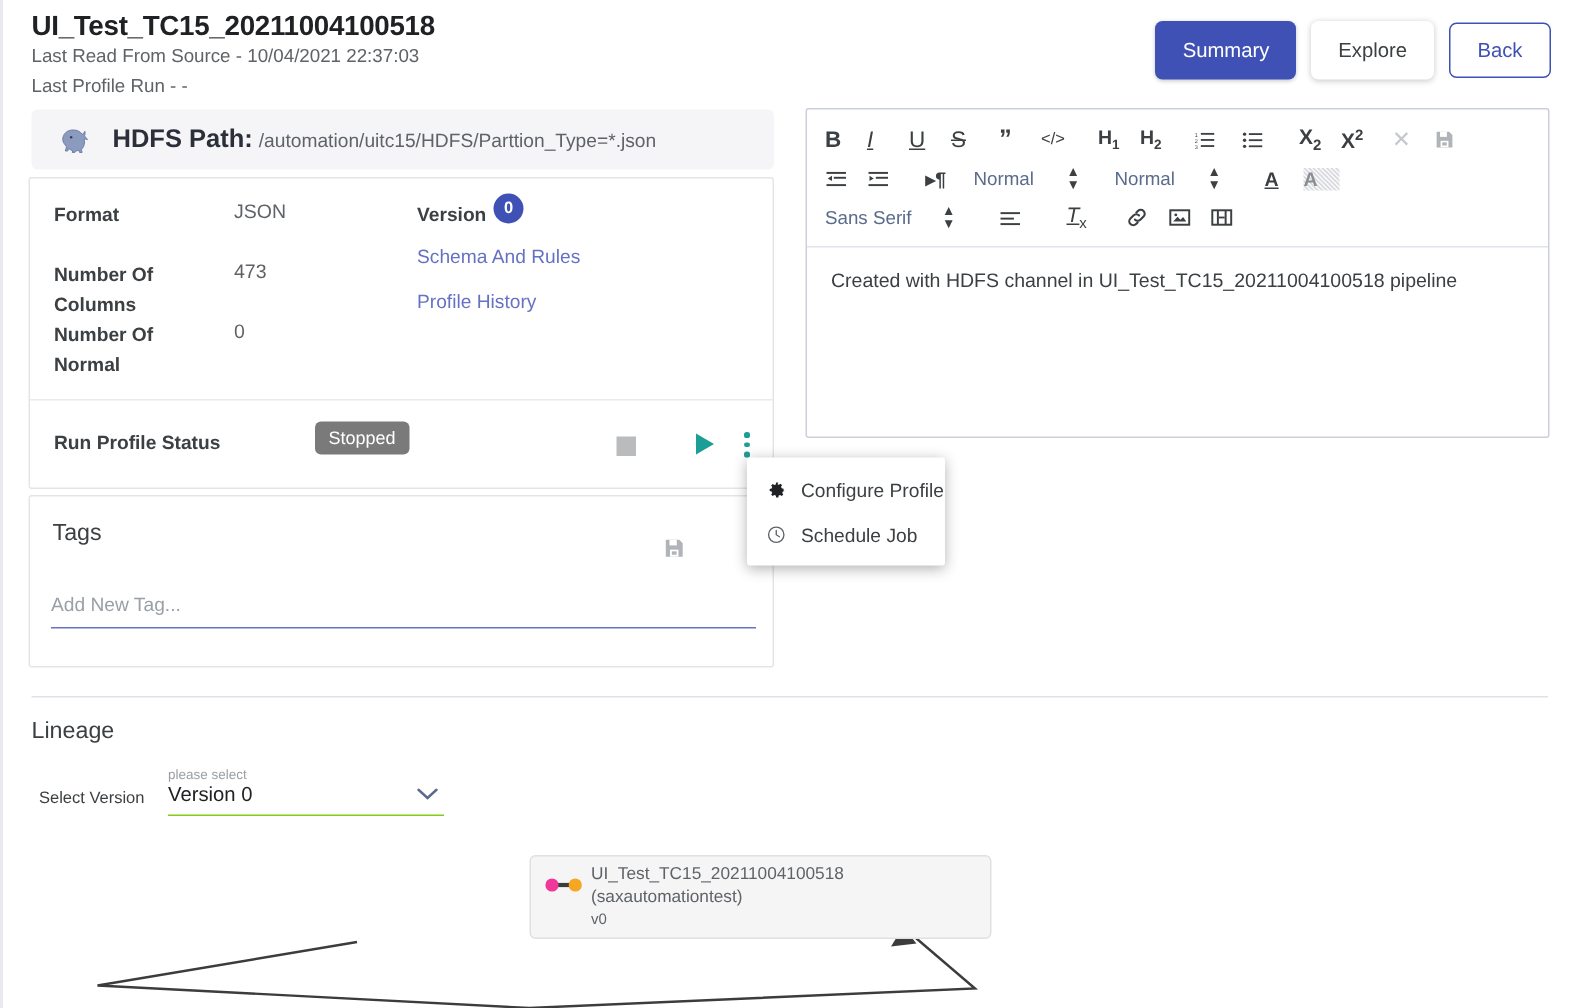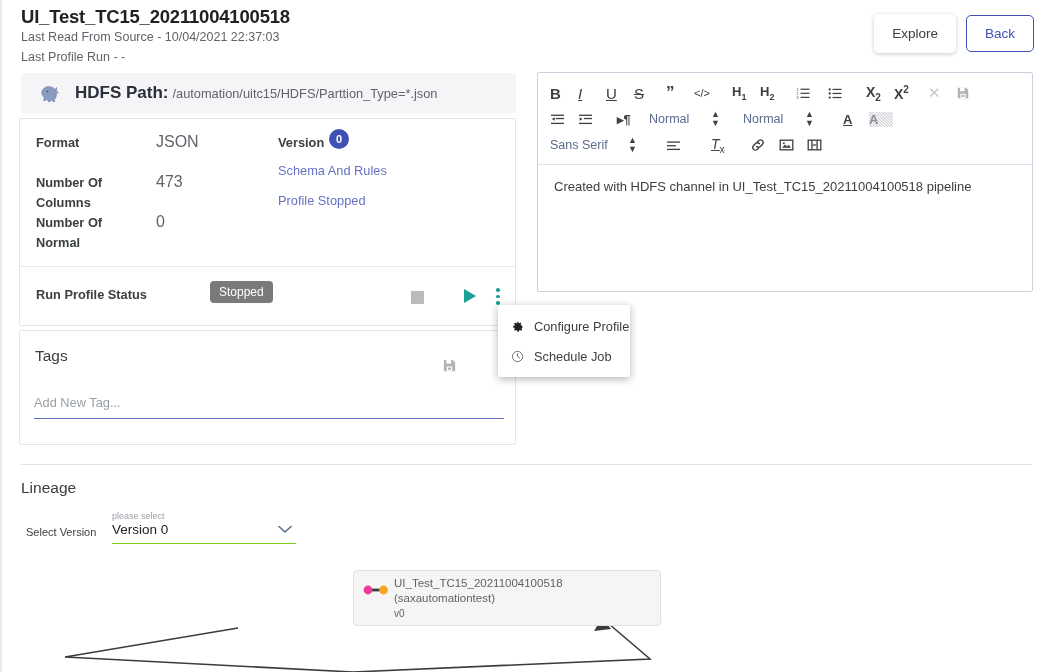--- a/index.html
+++ b/index.html
@@ -48,21 +48,21 @@
   .path-label { margin-left: 14px; font-size: 17px; font-weight: bold; color: #2a2f3a; }
   .path-val { font-size: 12.8px; color: #5f6368; margin-left: 4px; }
 
   
   .card {
     position: absolute; left: 17px; top: 118px; width: 497px;
     background: #fff; border: 1px solid #e3e5e9; border-radius: 2px;
   }
   .card-top { position: relative; height: 148px; border-bottom: 1px solid #e8eaf0; }
   .lbl { position: absolute; font-size: 12.8px; font-weight: bold; color: #3c4043; width: 100px; line-height: 20px; }
-  .val { position: absolute; font-size: 16px; color: #5f6368; }
+  .val { position: absolute; font-size: 13px; color: #5f6368; }
   .link { position: absolute; font-size: 12.8px; color: #6572c4; cursor: pointer; }
   .vbadge {
     position: absolute; width: 20px; height: 20px; border-radius: 50%;
     background: #3f51b5; color: #fff; font-size: 11px; font-weight: bold;
     display: flex; align-items: center; justify-content: center;
   }
   .card-bot { position: relative; height: 58px; }
   .rps { position: absolute; left: 16px; top: 20px; font-size: 12.8px; font-weight: bold; color: #3c4043; }
   .badge-stopped {
     position: absolute; left: 190px; top: 14px;
@@ -132,20 +132,21 @@
 <body>
 
 <div class="page">
 
   <div class="header">
     <div class="title">UI_Test_TC15_20211004100518</div>
     <div class="sub1">Last Read From Source - 10/04/2021 22:37:03</div>
     <div class="sub2">Last Profile Run - -</div>
 
     <div class="btn-row">
+      <div class="btn btn-primary">Summary</div>
       <div class="btn btn-plain">Explore</div>
       <div class="btn btn-outline">Back</div>
     </div>
   </div>
 
   <div class="pathbar">
     <svg class="elephant" viewBox="0 0 24 22">
       <path d="M3 11c0-4 3.2-7 7.5-7 3.4 0 5.6 1.4 6.8 3.2.8-.5 1.6-1.3 1.9-2.2.4 1.3.2 2.6-.4 3.6 1 .5 1.9 1.4 2.2 2.6-.8-.5-1.6-.7-2.3-.7.2.7.3 1.5.3 2.3 0 2.4-1 4.3-2.3 5.5l.5 2.2h-1.8l-.5-1.6c-.8.3-1.7.5-2.6.5l-.4 1.1H10l.3-1.3c-1.2-.3-2.2-.9-3-1.7l-.6 1.9H4.9l.9-3C4.8 14.8 3 13.2 3 11z" fill="#8a9bbf" stroke="#6b7ca3" stroke-width="0.7"></path>
       <circle cx="9.2" cy="9.4" r="0.9" fill="#3c4043"></circle>
     </svg>
@@ -161,21 +162,21 @@
       <div class="lbl" style="left:16px; top:54px;">Number Of Columns</div>
       <div class="val" style="left:136px; top:54px;">473</div>
 
       <div class="lbl" style="left:16px; top:94px;">Number Of Normal</div>
       <div class="val" style="left:136px; top:94px;">0</div>
 
       <div class="lbl" style="left:258px; top:14px; width:70px;">Version</div>
       <div class="vbadge" style="left:309px; top:10px;">0</div>
 
       <div class="link" style="left:258px; top:44px;">Schema And Rules</div>
-      <div class="link" style="left:258px; top:74px;">Profile Stopped</div>
+      <div class="link" style="left:258px; top:74px;">Profile History</div>
     </div>
 
     <div class="card-bot">
       <div class="rps">Run Profile Status</div>
       <div class="badge-stopped">Stopped</div>
       <div class="act stop-sq" style="left:391px; top:24px;"></div>
       <div class="act play-tri" style="left:444px; top:22px;"></div>
       <div class="act kebab" style="left:470px; top:21px; width:16px;">
         <span></span>
         <span></span>

